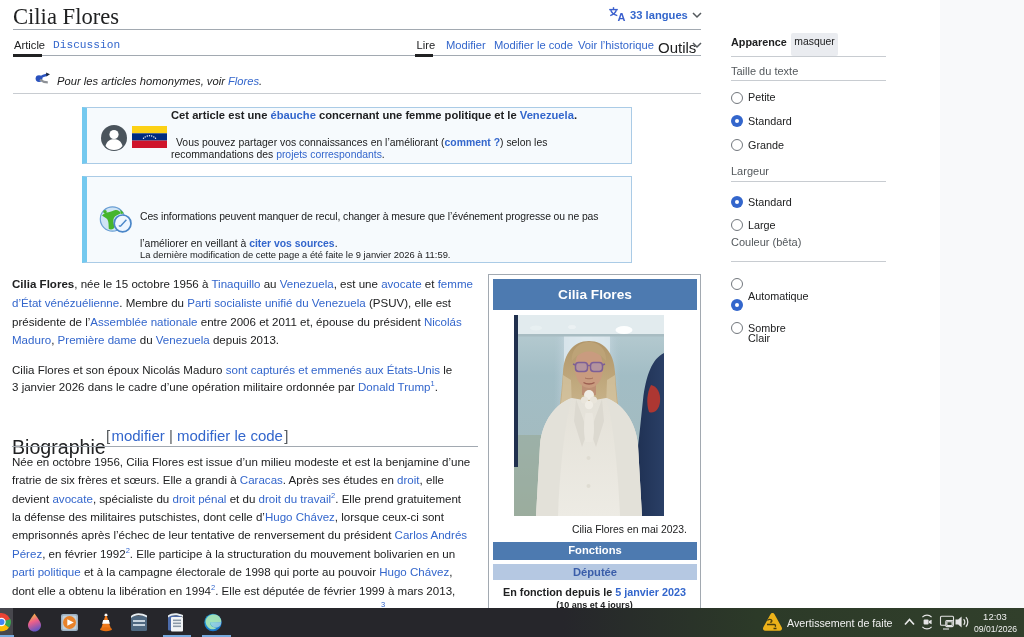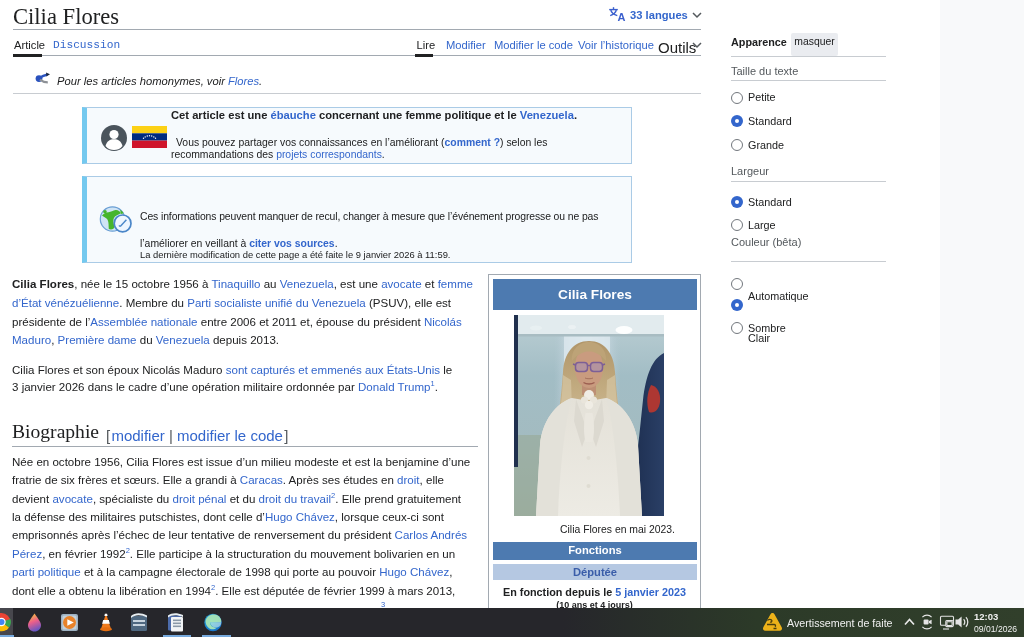--- a/index.html
+++ b/index.html
@@ -102,21 +102,21 @@
   <div class="abs" style="left:140px;top:237.6px;font-size:10.4px;white-space:nowrap;">l’améliorer en veillant à <a class="b">citer vos sources</a>.</div>
   <div class="abs" style="left:140px;top:249.2px;font-size:9.4px;white-space:nowrap;">La dernière modification de cette page a été faite le 9 janvier 2026 à 11:59.</div>
 
   <div class="abs p1" style="left:12px;top:277.5px;"><span class="b">Cilia Flores</span>, née le 15 octobre 1956 à <a>Tinaquillo</a> au <a>Venezuela</a>, est une <a>avocate</a> et <a>femme</a></div>
   <div class="abs p1" style="left:12px;top:296.6px;"><a>d’État vénézuélienne</a>. Membre du <a>Parti socialiste unifié du Venezuela</a> (PSUV), elle est</div>
   <div class="abs p1" style="left:12px;top:315.7px;">présidente de l’<a>Assemblée nationale</a> entre 2006 et 2011 et, épouse du président <a>Nicolás</a></div>
   <div class="abs p1" style="left:12px;top:333.9px;"><a>Maduro</a>, <a>Première dame</a> du <a>Venezuela</a> depuis 2013.</div>
   <div class="abs p1" style="left:12px;top:363.6px;">Cilia Flores et son époux Nicolás Maduro <a>sont capturés et emmenés aux États-Unis</a> le</div>
   <div class="abs p1" style="left:12px;top:381.3px;">3 janvier 2026 dans le cadre d’une opération militaire ordonnée par <a>Donald Trump</a><sup><a>1</a></sup>.</div>
 
-  <div class="abs" style="left:12px;top:420px;font-family:Liberation Serif, serif;font-size:19.6px;line-height:23px;">Biographie</div>
+  <div class="abs" style="left:12px;top:436px;font-family:Liberation Sans, sans-serif;font-size:19.6px;line-height:23px;">Biographie</div>
   <div class="abs" style="left:106px;top:427px;font-size:15px;color:#54595d;">[ <a>modifier</a> | <a>modifier le code</a> ]</div>
   <div class="line" style="left:12px;top:446px;width:466px;"></div>
 
   <div class="abs bio" style="left:12px;top:455.7px;">Née en octobre 1956, Cilia Flores est issue d’un milieu modeste et est la benjamine d’une</div>
   <div class="abs bio" style="left:12px;top:473.9px;">fratrie de six frères et sœurs. Elle a grandi à <a>Caracas</a>. Après ses études en <a>droit</a>, elle</div>
   <div class="abs bio" style="left:12px;top:492.6px;">devient <a>avocate</a>, spécialiste du <a>droit pénal</a> et du <a>droit du travail</a><sup><a>2</a></sup>. Elle prend gratuitement</div>
   <div class="abs bio" style="left:12px;top:510.8px;">la défense des militaires putschistes, dont celle d’<a>Hugo Chávez</a>, lorsque ceux-ci sont</div>
   <div class="abs bio" style="left:12px;top:529.1px;">emprisonnés après l’échec de leur tentative de renversement du président <a>Carlos Andrés</a></div>
   <div class="abs bio" style="left:12px;top:547.7px;"><a>Pérez</a>, en février 1992<sup><a>2</a></sup>. Elle participe à la structuration du mouvement bolivarien en un</div>
   <div class="abs bio" style="left:12px;top:566.1px;"><a>parti politique</a> et à la campagne électorale de 1998 qui porte au pouvoir <a>Hugo Chávez</a>,</div>
@@ -193,21 +193,21 @@
     <path d="M88 84 C84 96,80 104,77 118 L82 132 L90 106 Z" fill="#dcd9d0"></path>
 
     <circle cx="75" cy="80" r="5" fill="#f0ede5"></circle>
     <circle cx="70.5" cy="85" r="3.6" fill="#e9e5db"></circle>
     <circle cx="79.5" cy="85" r="3.6" fill="#e9e5db"></circle>
     <circle cx="75" cy="90" r="4.2" fill="#f0ede5"></circle>
     <path d="M71.5 98 C69.5 110,69.5 118,71.5 127 L78.5 127 C80.5 118,80.5 110,78.5 98 Z" fill="#eae7df"></path>
     <circle cx="74.5" cy="143" r="2" fill="#dfdcd2"></circle>
     <circle cx="74.5" cy="171" r="2" fill="#dfdcd2"></circle>
   </svg>
-  <div class="abs" style="left:512px;top:523.5px;width:211px;text-align:center;font-size:10.4px;">Cilia Flores en mai 2023.</div>
+  <div class="abs" style="left:476px;top:523.5px;width:211px;text-align:right;font-size:10.4px;">Cilia Flores en mai 2023.</div>
   <div class="band" style="top:542px;height:17.5px;font-size:11.2px;line-height:17.5px;">Fonctions</div>
   <div class="abs b" style="left:493px;top:563.5px;width:204px;height:16.5px;background:#b5c8e2;color:#3a5da9;text-align:center;font-size:11.2px;line-height:16.5px;">Députée</div>
   <div class="abs b" style="left:489px;top:586px;width:211px;text-align:center;font-size:10.8px;">En fonction depuis le <a>5 janvier 2023</a></div>
   <div class="abs b" style="left:489px;top:599.5px;width:211px;text-align:center;font-size:9px;">(10 ans et 4 jours)</div>
 
   <div class="abs b" style="left:731px;top:36px;font-size:10.8px;">Apparence</div>
   <div class="abs" style="left:791px;top:33px;width:47px;height:23px;background:#eaecf0;border-radius:2px;text-align:center;font-size:10.4px;line-height:17px;">masquer</div>
   <div class="hrl" style="left:731px;top:55.6px;width:155px;"></div>
   <div class="slabel" style="left:731px;top:64.5px;">Taille du texte</div>
   <div class="hrl" style="left:731px;top:80.4px;width:155px;"></div>
@@ -302,15 +302,15 @@
       <rect x="4.6" y="6.4" width="5" height="5.2" rx="1" fill="#e4e4e4" stroke="none"></rect>
       <path d="M10 8.1 L12.6 6.8 L12.6 11.2 L10 9.9 Z" fill="#e4e4e4" stroke="none"></path>
       <rect x="21.5" y="3.2" width="13" height="9" rx="1"></rect>
       <rect x="26.8" y="7.6" width="7.4" height="6" rx="1" fill="#2e3d28"></rect>
       <rect x="27.9" y="8.7" width="5.2" height="3.8" rx="0.5"></rect>
       <path d="M24 16 L30 16"></path>
       <path d="M36.5 6.6 L39.2 6.6 L42.6 3.4 L42.6 14.6 L39.2 11.4 L36.5 11.4 Z" fill="#e4e4e4" stroke="none"></path>
       <path d="M44.6 6.2 C46.2 7.5,46.2 10.5,44.6 11.8 M46.9 4.2 C49.4 6.5,49.4 11.5,46.9 13.8" stroke-width="1.25"></path>
     </g>
   </svg>
-  <div class="abs" style="left:974px;top:610.5px;width:42px;text-align:left;font-size:9.5px;color:#f0f0f0;font-weight:bold;">12:03</div>
+  <div class="abs" style="left:974px;top:610.5px;width:42px;text-align:center;font-size:9.5px;color:#f0f0f0;">12:03</div>
   <div class="abs" style="left:968px;top:623.5px;width:55px;text-align:center;font-size:8.6px;color:#f0f0f0;">09/01/2026</div>
 </div>
 
 </body></html>

